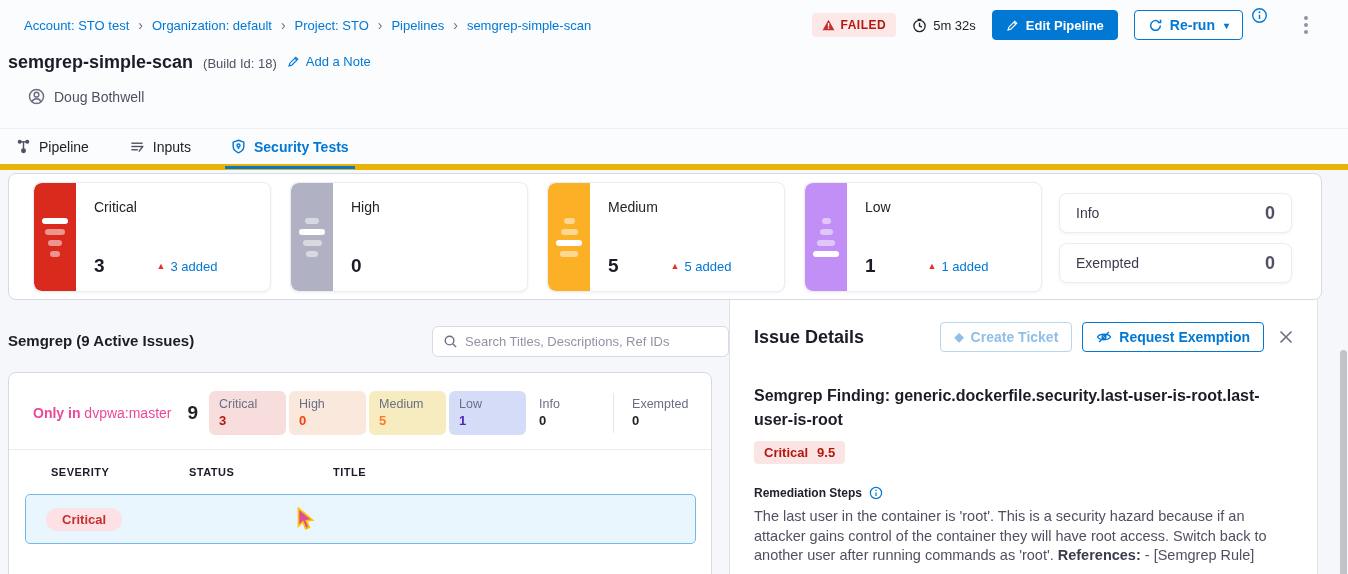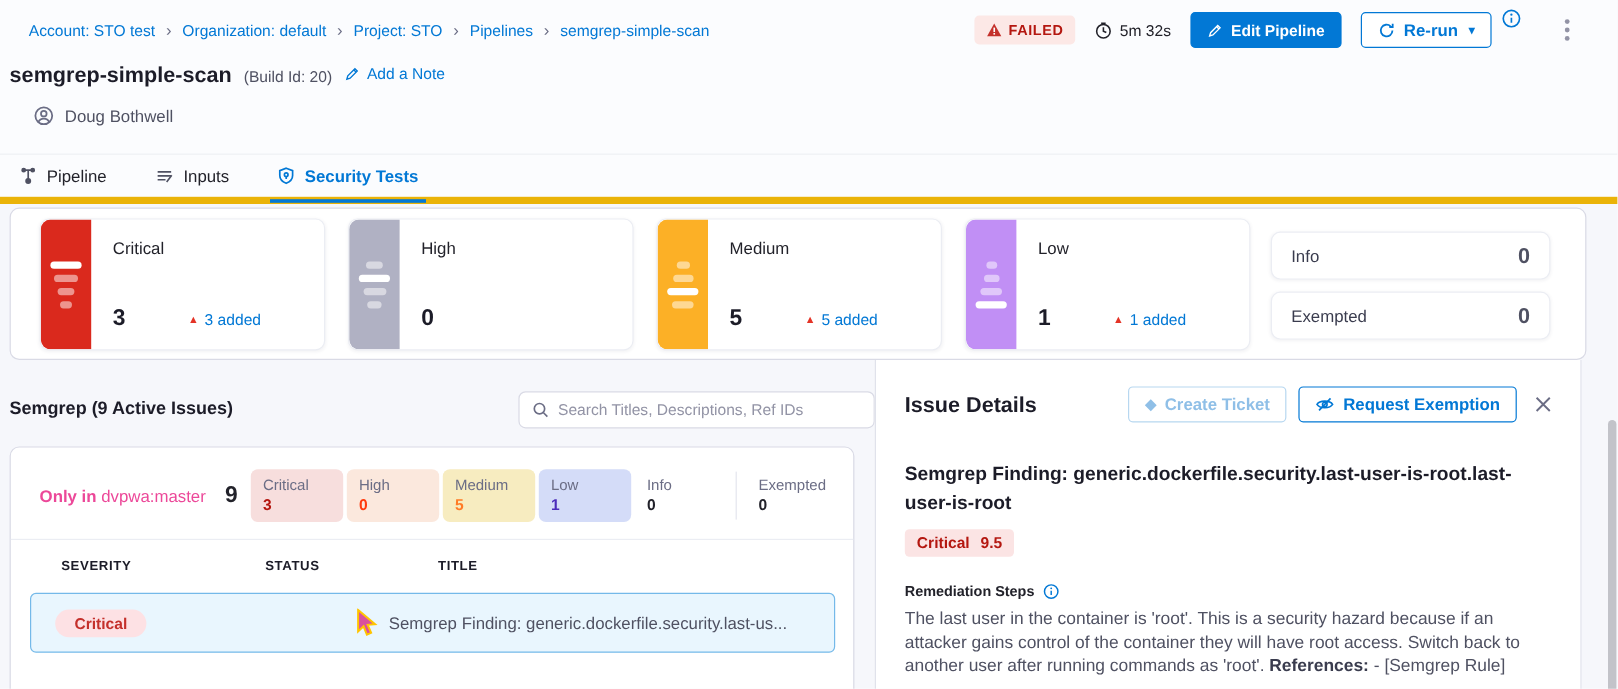--- a/index.html
+++ b/index.html
@@ -77,21 +77,21 @@
   .pill .p-label { font-size:12.5px; color:#6b6d85; }
   .pill .p-value { font-size:13px; font-weight:bold; }
   .pill-critical { background:#f7dedd; } .pill-critical .p-value { color:#b41710; }
   .pill-high { background:#fbe8dd; } .pill-high .p-value { color:#ff3b0e; }
   .pill-medium { background:#f7ecc0; } .pill-medium .p-value { color:#ff7b26; }
   .pill-low { background:#d4dcf8; } .pill-low .p-value { color:#4c2cba; }
   .pill-plain { background:transparent; } .pill-plain .p-value { color:#22222a; }
   .pill-divider { width:1px; background:#e4e5ee; margin:2px 8px 2px 4px; }
   .issues-divider { border-top:1px solid #ebedf3; }
   .thead { display:flex; padding:16px 0 12px 42px; font-size:11px; font-weight:bold; color:#1c1c28; letter-spacing:.5px; }
-  .th-sev { width:138px; } .th-status { width:144px;margin-left:32px; }
+  .th-sev { width:138px; } .th-status { width:144px; }
   .issue-row { position:relative; margin:4px 15px 0 16px; height:50px; background:#e9f6fe; border:1px solid #74b9e9; border-radius:5px; display:flex; align-items:center; cursor:pointer; }
   .row-sev-pill { margin-left:20px; background:#fde1e4; color:#c4302b; font-size:13px; font-weight:bold; border-radius:12px; padding:4px 16px; }
   .row-title { position:absolute; left:298px; right:14px; font-size:14px; color:#4f5162; white-space:nowrap; overflow:hidden; }
   .cursor-svg { position:absolute; left:270px; top:12px; pointer-events:none; }
 
   
   .details-panel { position:absolute; left:729px; top:130px; width:589px; height:278px; background:#fff; border-left:1px solid #e0e2eb; border-right:1px solid #e0e2eb; padding:22px 24px 0; overflow:hidden; }
   .details-head { display:flex; align-items:center; }
   .details-title { font-size:18px; font-weight:bold; color:#1c1c28; }
   .details-btns { margin-left:auto; display:flex; align-items:center; gap:10px; }
@@ -166,21 +166,21 @@
       <span class="kebab" style="margin-left:14px;">
           <i></i>
           <i></i>
           <i></i>
         </span>
     </div>
   </header>
 
   <div class="title-row">
     <h1>semgrep-simple-scan</h1>
-    <span class="build-id">(Build Id: 20)</span>
+    <span class="build-id">(Build Id: 18)</span>
     <a class="add-note">
       <svg width="13" height="13" viewBox="0 0 16 16" fill="none" stroke="#0278d5" stroke-width="1.4">
           <path d="M2.5 13.5l1-3.4 7.3-7.3 2.4 2.4-7.3 7.3z"></path>
           <path d="M9.6 3.9l2.4 2.4"></path>
         </svg>
       <span>Add a Note</span>
     </a>
   </div>
   <div class="user-row">
     <svg width="17" height="17" viewBox="0 0 16 16" fill="none" stroke="#6b6d85" stroke-width="1.4">
@@ -354,21 +354,20 @@
         </div>
       </div>
       <div class="issues-divider"></div>
       <div class="thead">
         <span class="th-sev">SEVERITY</span>
         <span class="th-status">STATUS</span>
         <span class="th-title">TITLE</span>
       </div>
       <div class="issue-row">
         <span class="row-sev-pill">Critical</span>
-        <span class="row-title">Semgrep Finding: generic.dockerfile.security.last-us...</span>
         <svg class="cursor-svg" width="20" height="24" viewBox="0 0 14 19">
             <path d="M1 1 L1 15.2 L4.6 11.8 L6.8 17.3 L9.6 16.1 L7.3 10.8 L12.2 10.4 Z" fill="#d9519c" stroke="#ffc400" stroke-width="1.3"></path>
           </svg>
       </div>
     </section>
 
     <aside class="details-panel">
       <div class="details-head">
         <span class="details-title">Issue Details</span>
         <div class="details-btns">

